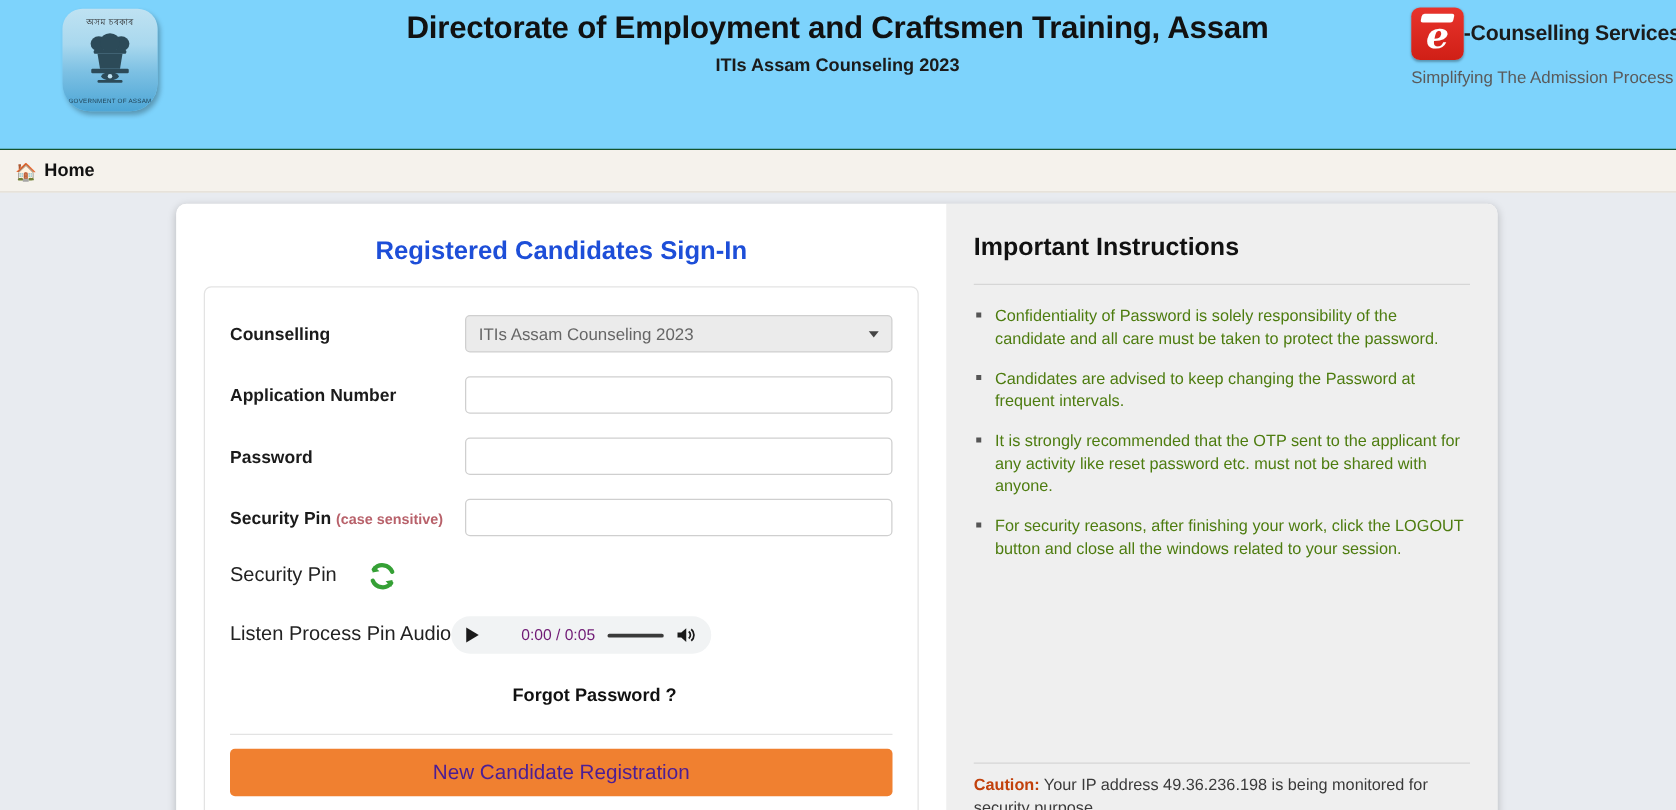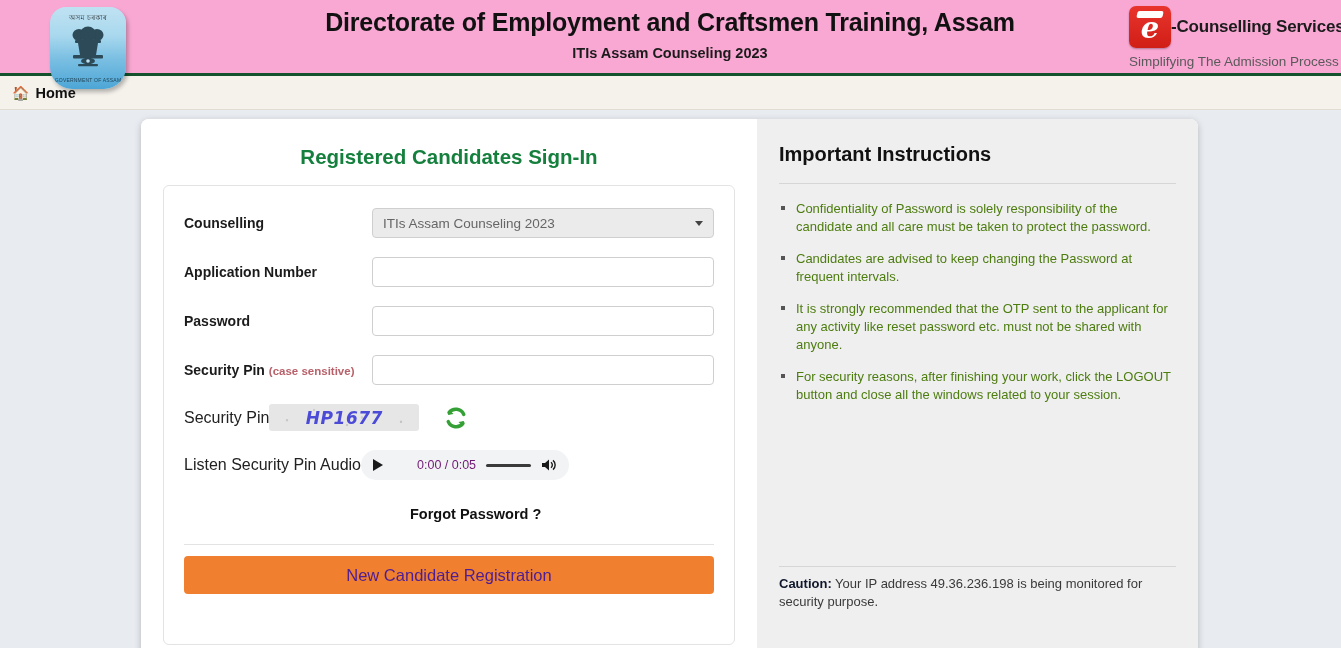--- a/index.html
+++ b/index.html
@@ -8,23 +8,23 @@
     width: 1341px; height: 648px;
     background: #e8ebf0;
     font-family: "Liberation Sans", sans-serif;
     overflow: hidden;
     color: #222;
   }
 
   
   .header {
     position: relative;
-    height: 76px;
-    background: #f9a8d4;
-    border-bottom: 3px solid #14532d;
+    height: 120px;
+    background: #7dd3fc;
+    border-bottom: 1px solid #14532d;
   }
   .logo-left {
     position: absolute; left: 50px; top: 7px;
     width: 76px; height: 82px;
     border-radius: 16px 16px 22px 22px;
     background: linear-gradient(180deg,#bfe2f2 0%, #a9d8ee 35%, #7cc0e3 62%, #4da6d6 100%);
     box-shadow: 2px 3px 4px rgba(0,0,0,0.28);
     overflow: hidden;
   }
   .logo-left .top-script {
@@ -98,21 +98,21 @@
     overflow:hidden;
   }
   .left-pane { width: 616px; padding: 14px 22px 0 22px; background:#fff; }
   .right-pane {
     width: 441px; background:#efefef; padding: 14px 22px 0 22px;
     position:relative;
   }
 
   
   .signin-title {
-    text-align:center; font-size: 20.5px; font-weight:bold; color:#15803d;
+    text-align:center; font-size: 20.5px; font-weight:bold; color:#1d4ed8;
     margin-top: 12px; margin-bottom: 16px;
   }
   .form-box {
     border: 1px solid #e3e3e3; border-radius: 6px;
     padding: 22px 20px 16px 20px;
     height: 460px;
   }
   .row { display:flex; align-items:center; margin-bottom: 19px; }
   .row .lbl {
     width: 188px; font-size: 14px; font-weight:bold; color:#1b1b1b;
@@ -194,21 +194,21 @@
   }
   .instr-list li::before {
     content:""; position:absolute; left:2px; top:6px;
     width:4px; height:4px; background:#555;
   }
   .caution-hr { border-top:1px solid #d6d6d6; position:absolute; left:22px; right:22px; bottom: 92px; }
   .caution {
     position:absolute; left:22px; right:22px; bottom: 48px;
     font-size: 13px; line-height:1.4; color:#3a3a3a;
   }
-  .caution b { color:#0f172a; font-weight:bold; }
+  .caution b { color:#c2410c; font-weight:bold; }
 </style>
 </head>
 <body>
 
 <div class="header">
 
   <div class="logo-left">
     <div class="top-script">অসম চৰকাৰ</div>
     <div class="emblem">
       <svg width="46" height="48" viewBox="0 0 46 48" aria-hidden="true">
@@ -281,34 +281,33 @@
         <div class="row">
           <div class="lbl">
             <span>Security Pin</span>
             <span class="hint">(case sensitive)</span>
           </div>
           <input class="field" type="text" value="" style="">
         </div>
 
         <div class="captcha-row">
           <div class="lbl">Security Pin</div>
-          <div class="captcha-img">HP1677</div>
           <span class="refresh-ico">
             <svg width="26" height="26" viewBox="0 0 26 26" aria-hidden="true">
               <path d="M13 3.5 A9.5 9.5 0 0 1 22.5 13 L19 13 L23.5 19 L26 13 L22.5 13" fill="none" stroke="#2f9e2f" stroke-width="0"></path>
               <path d="M5.2 16.5 A8.6 8.6 0 0 0 20 18.4" fill="none" stroke="#35a035" stroke-width="3.4" stroke-linecap="round"></path>
               <path d="M20.8 9.5 A8.6 8.6 0 0 0 6 7.6" fill="none" stroke="#35a035" stroke-width="3.4" stroke-linecap="round"></path>
               <polygon points="21,16 15.5,17 20,21.5" fill="#35a035"></polygon>
               <polygon points="5,10 10.5,9 6,4.5" fill="#35a035"></polygon>
             </svg>
           </span>
         </div>
 
         <div class="captcha-row">
-          <div class="lbl">Listen Security Pin Audio</div>
+          <div class="lbl">Listen Process Pin Audio</div>
           <div class="audio-player">
             <span class="play-tri"></span>
             <span class="audio-time">0:00 / 0:05</span>
             <span class="audio-bar"></span>
             <span class="vol-ico">
               <svg width="16" height="16" viewBox="0 0 16 16" aria-hidden="true">
                 <polygon points="1,6 4,6 8,2.5 8,13.5 4,10 1,10" fill="#1a1a1a"></polygon>
                 <path d="M10 5.2 A3.6 3.6 0 0 1 10 10.8" fill="none" stroke="#1a1a1a" stroke-width="1.4"></path>
                 <path d="M12 3.4 A6 6 0 0 1 12 12.6" fill="none" stroke="#1a1a1a" stroke-width="1.4"></path>
               </svg>

